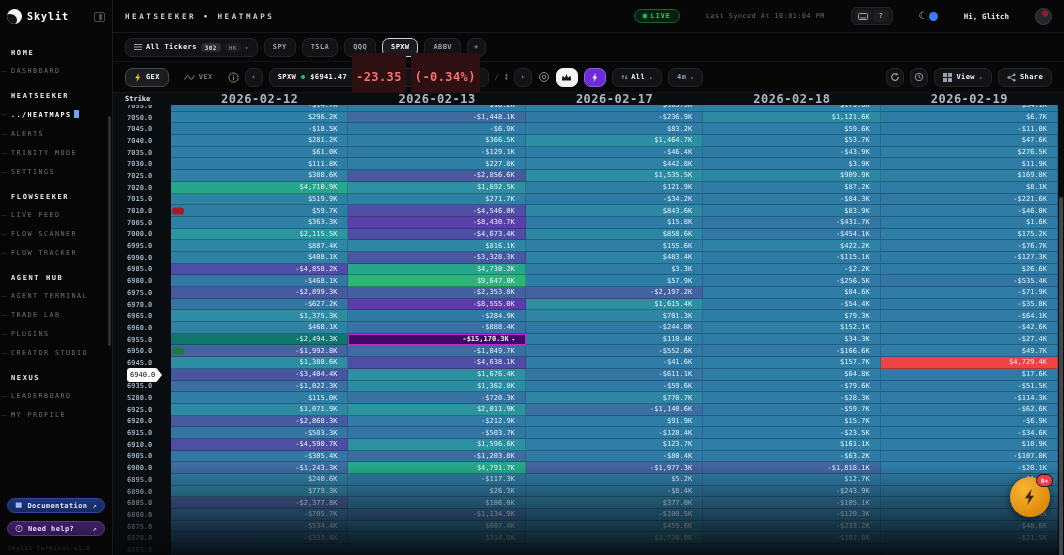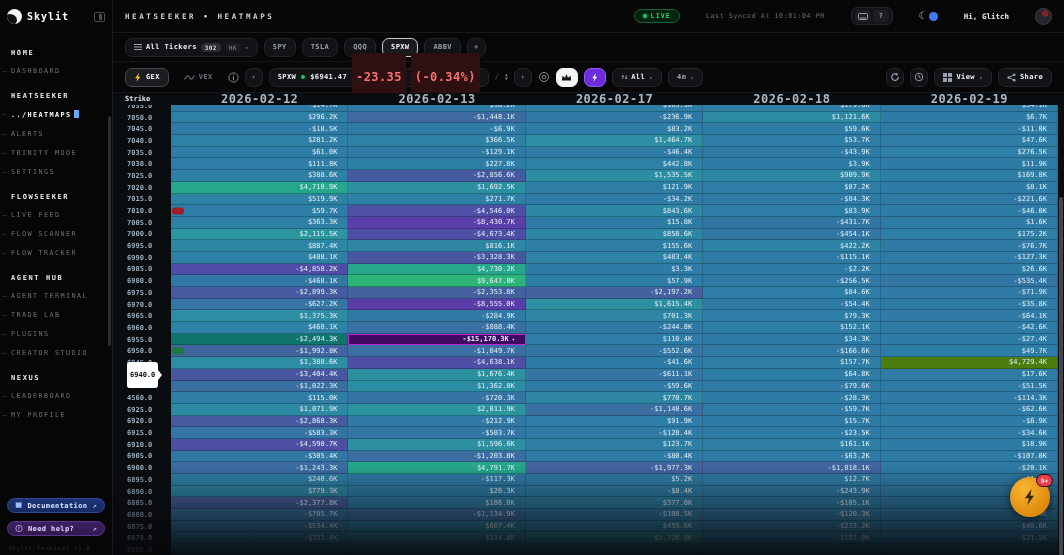--- a/index.html
+++ b/index.html
@@ -85,22 +85,22 @@
   .hm-wrap { flex:1; position:relative; overflow:hidden; background:#0a0d10; }
   .hm { position:absolute; inset:0 6px 0 12px; display:flex; flex-direction:column; }
   .hm-header { display:flex; height:12px; flex:none; align-items:center; }
   .hm-header .strike-h { width:46px; flex:none; color:#e4eaf0; font-size:7px; font-weight:bold; }
   .hm-header .col-h { flex:1; text-align:center; color:#aeb9c4; font-size:12px; font-weight:bold; letter-spacing:.5px; }
   .hm-body { flex:1; overflow:hidden; }
   .hm-row { display:flex; height:11.7px; position:relative; }
   .hm-row:first-child { margin-top:-5px; }
   .strike-cell { width:46px; flex:none; color:#9caebd; font-size:7px; font-weight:bold;
     display:flex; align-items:center; padding-left:2px; position:relative; }
-  .price-pill-strike { background:#ffffff; color:#0a0a0a; border-radius:3px; padding:0 3px; height:26px;
-    display:inline-flex; align-items:center; position:relative; z-index:3; font-weight:bold; }
+  .price-pill-strike { background:#ffffff; color:#0a0a0a; border-radius:3px; padding:0 3px; height:14px;
+    display:inline-flex; align-items:center; position:relative; z-index:3; font-weight:normal; }
   .price-pill-strike::after { content:""; position:absolute; right:-4px; top:50%; transform:translateY(-50%);
     border-left:4px solid #ffffff; border-top:5px solid transparent; border-bottom:5px solid transparent; }
   .marker { position:absolute; left:47px; top:50%; transform:translateY(-50%); width:12px; height:7px;
     border-radius:3px; z-index:2; }
   .hm-cell { flex:1; display:flex; align-items:center; justify-content:flex-end; padding-right:10px;
     color:#e3f0f8; font-size:7px; border-right:1px solid rgba(0,0,0,.16); border-bottom:1px solid rgba(0,0,0,.24);
     overflow:hidden; white-space:nowrap; cursor:pointer; }
   .hm-cell.hl { outline:1px solid #c026d3; outline-offset:-1px; font-weight:bold; }
   .hl-star { margin-left:3px; font-size:5px; color:#fff; }
   .hm-fade { position:absolute; left:0; right:0; bottom:0; height:90px; pointer-events:none;
@@ -510,42 +510,42 @@
               <div class="hm-cell" style="background: rgb(52, 118, 163);">-$552.6K</div>
               <div class="hm-cell" style="background: rgb(48, 122, 165);">-$166.6K</div>
               <div class="hm-cell" style="background: rgb(46, 125, 166);">$49.7K</div>
             </div>
             <div class="hm-row">
               <div class="strike-cell">6945.0</div>
               <div class="hm-cell" style="background: rgb(44, 141, 163);">$1,388.6K</div>
               <div class="hm-cell" style="background: rgb(78, 78, 165);">-$4,638.1K</div>
               <div class="hm-cell" style="background: rgb(46, 124, 166);">-$41.6K</div>
               <div class="hm-cell" style="background: rgb(46, 126, 166);">$157.7K</div>
-              <div class="hm-cell" style="background: #4d7c0f; text-align: right;">$4,729.4K</div>
+              <div class="hm-cell" style="background: #ef4444; text-align: right;">$4,729.4K</div>
             </div>
             <div class="hm-row">
               <div class="strike-cell">
                 <span class="price-pill-strike">6940.0</span>
               </div>
               <div class="hm-cell" style="background: rgb(72, 86, 160);">-$3,404.4K</div>
               <div class="hm-cell" style="background: rgb(44, 144, 161);">$1,676.4K</div>
               <div class="hm-cell" style="background: rgb(52, 117, 163);">-$611.1K</div>
               <div class="hm-cell" style="background: rgb(46, 125, 166);">$64.8K</div>
               <div class="hm-cell" style="background: rgb(46, 124, 166);">$17.6K</div>
             </div>
             <div class="hm-row">
               <div class="strike-cell">6935.0</div>
               <div class="hm-cell" style="background: rgb(57, 111, 161);">-$1,022.3K</div>
               <div class="hm-cell" style="background: rgb(44, 140, 163);">$1,362.8K</div>
               <div class="hm-cell" style="background: rgb(47, 123, 166);">-$59.6K</div>
               <div class="hm-cell" style="background: rgb(47, 123, 166);">-$79.6K</div>
               <div class="hm-cell" style="background: rgb(47, 123, 166);">-$51.5K</div>
             </div>
             <div class="hm-row">
-              <div class="strike-cell">4560.0</div>
+              <div class="strike-cell">5280.0</div>
               <div class="hm-cell" style="background: rgb(46, 126, 166);">$115.0K</div>
               <div class="hm-cell" style="background: rgb(54, 115, 163);">-$720.3K</div>
               <div class="hm-cell" style="background: rgb(46, 134, 164);">$770.7K</div>
               <div class="hm-cell" style="background: rgb(46, 124, 166);">-$28.3K</div>
               <div class="hm-cell" style="background: rgb(47, 123, 165);">-$114.3K</div>
             </div>
             <div class="hm-row">
               <div class="strike-cell">6925.0</div>
               <div class="hm-cell" style="background: rgb(45, 137, 164);">$1,071.9K</div>
               <div class="hm-cell" style="background: rgb(43, 148, 159);">$2,011.9K</div>

